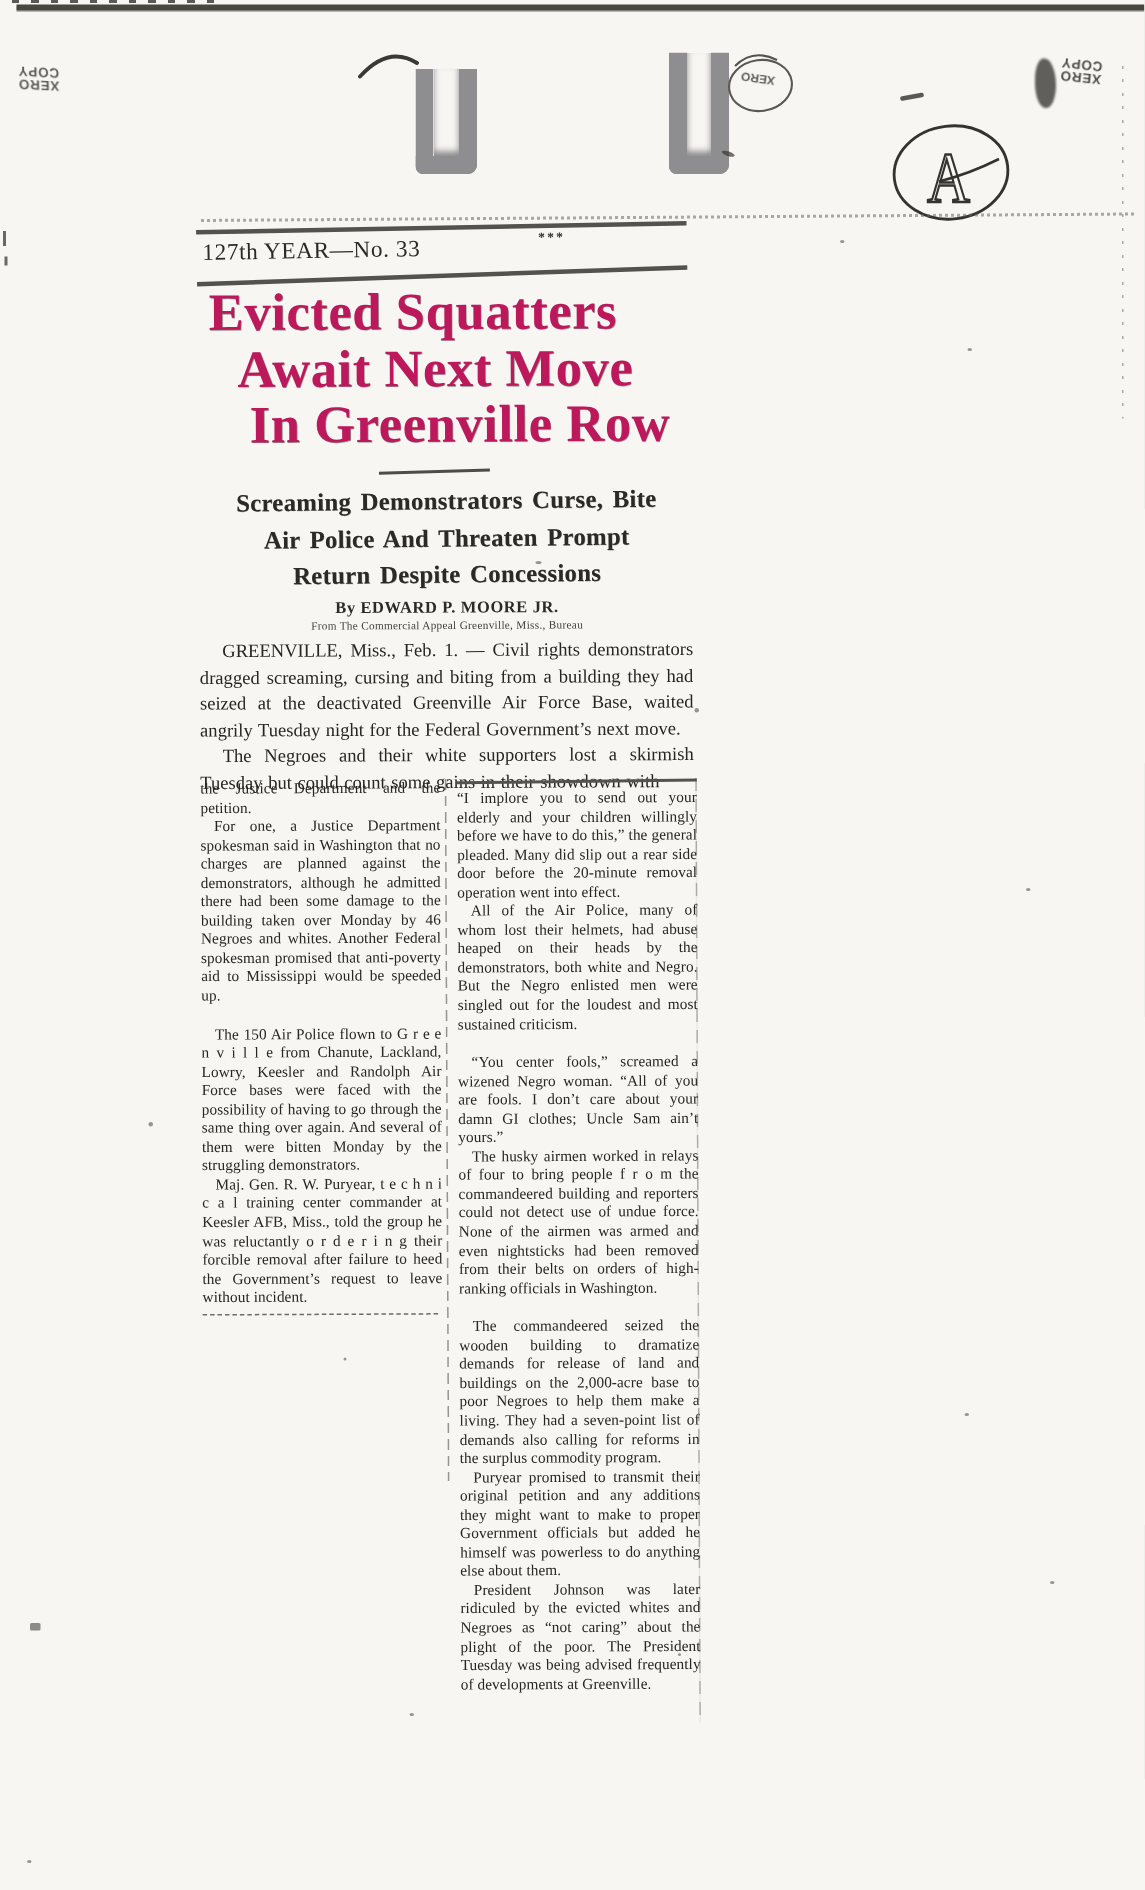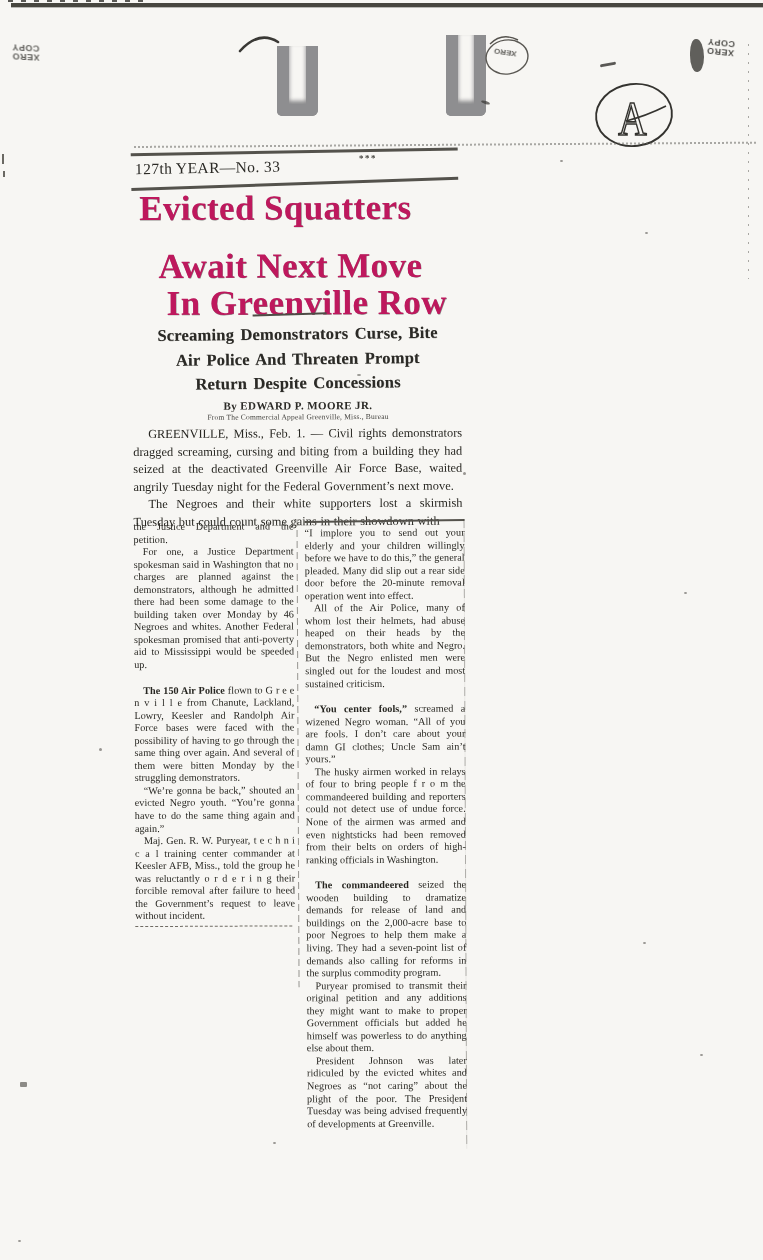--- a/index.html
+++ b/index.html
@@ -34,41 +34,41 @@
   .clipping{position:absolute;left:0;top:0;width:763px;height:1260px;transform:rotate(-.25deg);}
   .masthead{position:absolute;left:133px;top:150px;width:327px;transform:rotate(-.8deg);}
   .masthead .rule{height:2.5px;background:#54524c;}
   .masthead .rule.r2{transform:rotate(-.9deg);margin-top:2px;}
   .masthead-row{position:relative;height:27px;}
   .edition{position:absolute;left:4px;top:4px;font-size:15.5px;letter-spacing:.4px;color:#2b2a26;}
   .stars{position:absolute;left:228px;top:1px;font-size:9px;font-weight:bold;letter-spacing:1.5px;color:#35342f;}
   .headline{position:absolute;left:141px;top:189px;width:340px;font-size:35px;line-height:37.5px;
     font-weight:bold;letter-spacing:.4px;color:#be185d;
     text-shadow:.4px .4px .5px rgba(27,26,23,.5);}
-  .headline .hl2{padding-left:19px;margin-top:20px;}
+  .headline .hl2{padding-left:19px;}
   .headline .hl3{padding-left:27px;}
   .headline-rule{position:absolute;left:254px;top:313px;width:74px;height:2px;background:#4e4c46;
     transform:rotate(-1.5deg);}
   .subhead{position:absolute;left:134px;top:322px;width:330px;text-align:center;font-weight:bold;
     font-size:16.5px;line-height:24.5px;letter-spacing:.2px;word-spacing:2px;color:#2b2a26;
     transform:rotate(-.4deg);text-shadow:.3px .3px .4px rgba(43,42,38,.4);}
   .byline{position:absolute;left:134px;top:399px;width:330px;text-align:center;font-size:11px;
     font-weight:bold;letter-spacing:.4px;color:#2b2a26;}
   .byline-source{position:absolute;left:134px;top:412px;width:330px;text-align:center;
     font-size:7.5px;letter-spacing:.2px;color:#403f3b;}
   .intro{position:absolute;left:134px;top:425px;width:329px;font-size:12.4px;line-height:17.6px;
     text-align:justify;word-spacing:.6px;color:#272621;}
   .intro p{margin:0;text-indent:15px;}
   .columns{position:absolute;left:134px;top:520px;width:332px;display:flex;gap:11px;}
   .col{width:160px;font-size:10.2px;line-height:12.55px;text-align:justify;color:#272621;
     letter-spacing:.05px;}
   .col p{margin:0;text-indent:9px;}
   .col p.flush{text-indent:0;}
   .col p.gap{margin-top:13px;}
-  .lead-bold{font-weight:bold;}
+  .lead-bold{font-weight:normal;}
   .rcol-rule{height:2px;background:#55534d;margin-bottom:5px;transform:rotate(-.4deg);}
   .end-dashes{border-top:1.5px dashed #6f6b63;margin-top:3px;margin-right:3px;}
   .col-divider{position:absolute;left:297px;top:519px;width:1px;height:468px;
     background:repeating-linear-gradient(180deg,rgba(70,68,62,.55) 0 7px,rgba(70,68,62,0) 7px 11px);}
   .right-edge-line{position:absolute;left:464px;top:519px;width:1px;height:630px;
     background:repeating-linear-gradient(180deg,rgba(70,68,62,.42) 0 9px,rgba(70,68,62,.08) 9px 14px);}
 </style>
 </head>
 <body>
 
@@ -134,21 +134,20 @@
     <div class="intro">
       <p>GREENVILLE, Miss., Feb. 1. — Civil rights demonstrators dragged screaming, cursing and biting from a building they had seized at the deactivated Greenville Air Force Base, waited angrily Tuesday night for the Federal Government’s next move.</p>
       <p>The Negroes and their white supporters lost a skirmish Tuesday but could count some gains in their showdown with</p>
     </div>
 
     <div class="columns">
       <div class="col">
         <p class="flush">the Justice Department and the petition.</p>
         <p>For one, a Justice Department spokesman said in Washington that no charges are planned against the demonstrators, although he admitted there had been some damage to the building taken over Monday by 46 Negroes and whites. Another Federal spokesman promised that anti-poverty aid to Mississippi would be speeded up.</p>
         <p class="gap"><span class="lead-bold">The 150 Air Police</span><span> flown to G r e e n v i l l e from Chanute, Lackland, Lowry, Keesler and Randolph Air Force bases were faced with the possibility of having to go through the same thing over again. And several of them were bitten Monday by the struggling demonstrators.</span></p>
-        <p>“We’re gonna be back,” shouted an evicted Negro youth. “You’re gonna have to do the same thing again and again.”</p>
         <p>Maj. Gen. R. W. Puryear, t e c h n i c a l training center commander at Keesler AFB, Miss., told the group he was reluctantly o r d e r i n g their forcible removal after failure to heed the Government’s request to leave without incident.</p>
         <div class="end-dashes"></div>
       </div>
       <div class="col">
         <div class="rcol-rule"></div>
         <p class="flush">“I implore you to send out your elderly and your children willingly before we have to do this,” the general pleaded. Many did slip out a rear side door before the 20-minute removal operation went into effect.</p>
         <p>All of the Air Police, many of whom lost their helmets, had abuse heaped on their heads by the demonstrators, both white and Negro. But the Negro enlisted men were singled out for the loudest and most sustained criticism.</p>
         <p class="gap"><span class="lead-bold">“You center fools,”</span><span> screamed a wizened Negro woman. “All of you are fools. I don’t care about your damn GI clothes; Uncle Sam ain’t yours.”</span></p>
         <p>The husky airmen worked in relays of four to bring people f r o m the commandeered building and reporters could not detect use of undue force. None of the airmen was armed and even nightsticks had been removed from their belts on orders of high-ranking officials in Washington.</p>
         <p class="gap"><span class="lead-bold">The commandeered</span><span> seized the wooden building to dramatize demands for release of land and buildings on the 2,000-acre base to poor Negroes to help them make a living. They had a seven-point list of demands also calling for reforms in the surplus commodity program.</span></p>

